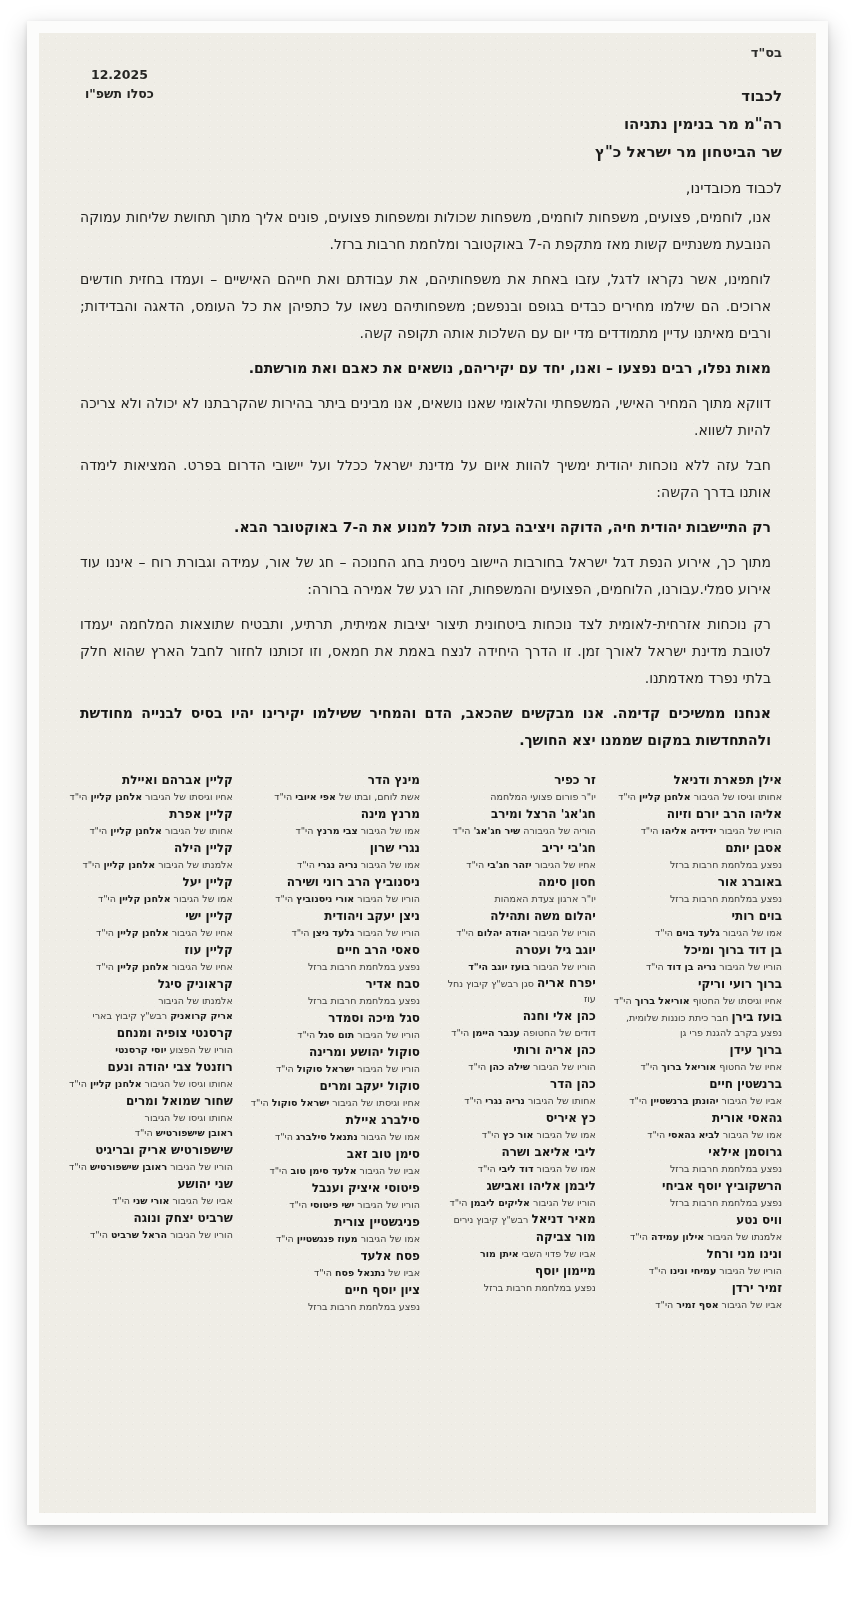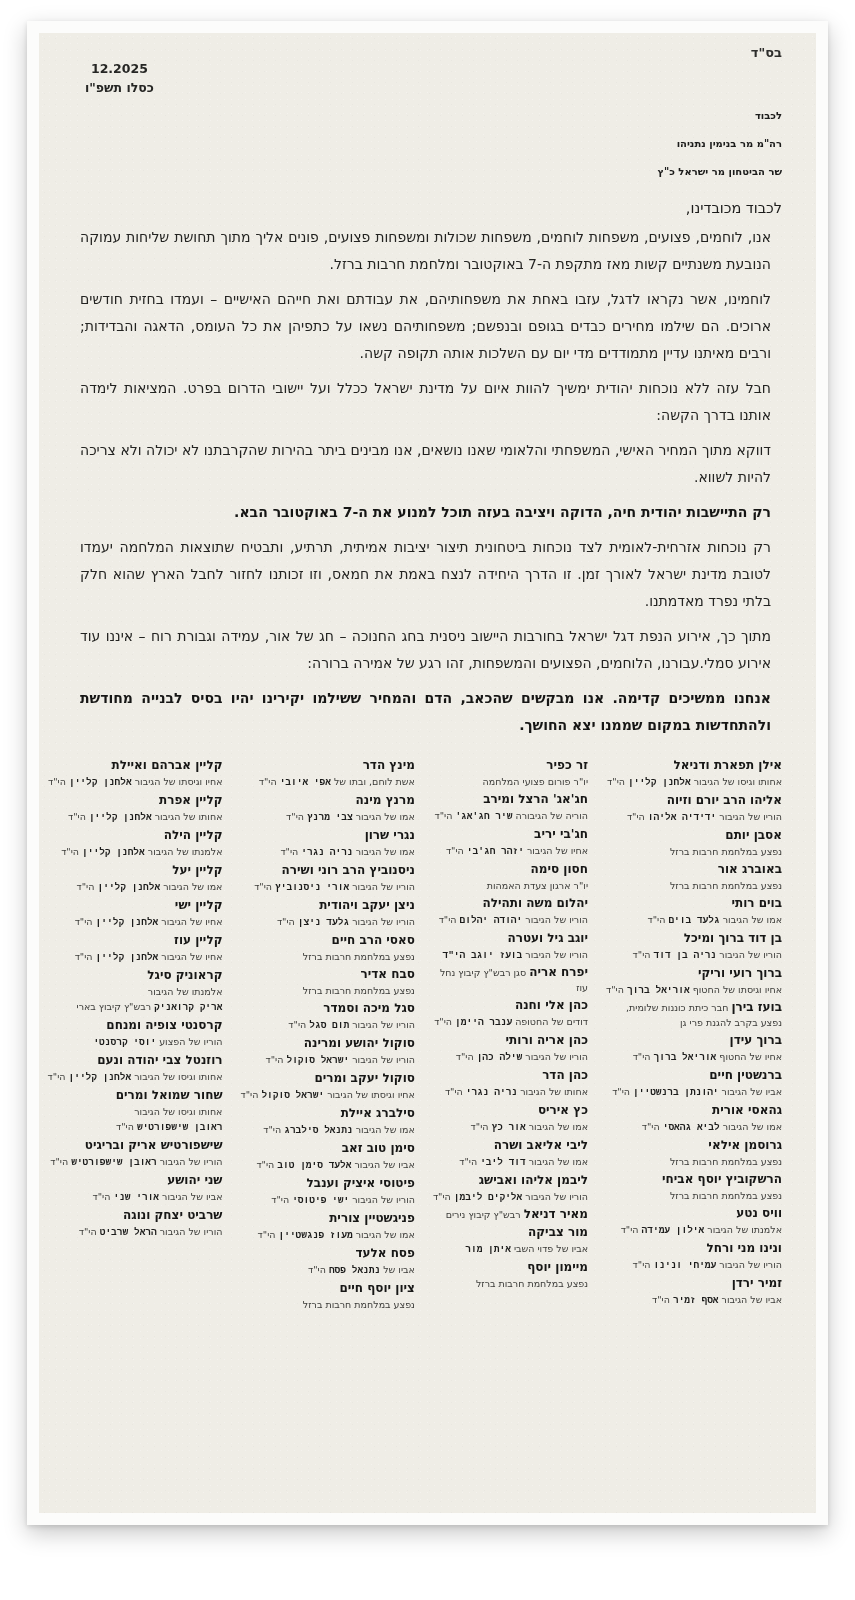--- a/index.html
+++ b/index.html
@@ -26,41 +26,41 @@
       radial-gradient(rgba(255,255,255,.30) 0.5px, transparent 0.6px),
       radial-gradient(rgba(0,0,0,.025) 0.5px, transparent 0.6px);
     background-size:7px 7px, 11px 11px;
     padding:12px 34px 18px 30px;
     color:#1c1c1b;
     min-height:1480px;
     box-sizing:border-box;
   }
   .bsd{ font-size:13px; font-weight:bold; color:#2e2e2c; }
   .date-block{
-    position:absolute; left:46px; top:26px;
+    position:absolute; left:46px; top:32px;
     text-align:center; font-size:12.5px; font-weight:bold;
     line-height:19px; color:#262624;
   }
-  .recipient{ margin-top:42px; font-size:10px; font-weight:bold; line-height:28px; }
+  .recipient{ margin-top:22px; font-size:15px; font-weight:bold; line-height:28px; }
   .subject{ margin-top:28px; font-size:22px; font-weight:bold; line-height:45px; color:#141413; }
   .salutation{ margin-top:14px; font-size:14.5px; font-weight:normal; }
   .paragraphs p{
     margin:8px 11px 0; font-size:14px; line-height:27px;
     text-align:justify; color:#232321;
   }
   .paragraphs p.bold{ font-weight:bold; color:#161615; }
   .closing{ margin-top:16px; text-align:center; font-size:15px; color:#232321; }
   .sig-grid{
     display:grid; grid-template-columns:repeat(4, 1fr);
     column-gap:18px; margin-top:18px;
   }
   .sig-entry{ margin-bottom:2px; }
   .sig-name{ font-weight:bold; font-size:12px; line-height:17px; white-space:nowrap; color:#171716; }
   .sig-line{ font-size:9.5px; line-height:15px; white-space:nowrap; color:#3b3b38; }
-  .sig-line .b{ font-weight:bold; color:#1c1c1b;font-family:Liberation Mono, monospace; }
+  .sig-line .b{ font-weight:bold; color:#1c1c1b; }
   .sig-inline{ margin:0; font-size:9.5px; line-height:15px; color:#3b3b38; }
   .sig-name-inline{ font-weight:bold; font-size:12px; color:#171716; }
 </style>
 </head>
 <body>
 
 <div class="paper">
   <div class="sheet">
 
     <div class="bsd">בס"ד</div>
@@ -75,25 +75,26 @@
       <div>רה"מ מר בנימין נתניהו</div>
       <div>שר הביטחון  מר ישראל כ"ץ</div>
     </div>
 
 
     <div class="salutation">לכבוד מכובדינו,</div>
 
     <div class="paragraphs" id="paragraphs">
         <p class="">אנו, לוחמים, פצועים, משפחות לוחמים, משפחות שכולות ומשפחות פצועים, פונים אליך מתוך תחושת שליחות עמוקה הנובעת משנתיים קשות מאז מתקפת ה-7 באוקטובר ומלחמת חרבות ברזל.</p>
         <p class="">לוחמינו, אשר נקראו לדגל, עזבו באחת את משפחותיהם, את עבודתם ואת חייהם האישיים – ועמדו בחזית חודשים ארוכים. הם שילמו מחירים כבדים בגופם ובנפשם; משפחותיהם נשאו על כתפיהן את כל העומס, הדאגה והבדידות; ורבים מאיתנו עדיין מתמודדים מדי יום עם השלכות אותה תקופה קשה.</p>
+        <p class="bold">מאות נפלו, רבים נפצעו – ואנו, יחד עם יקיריהם, נושאים את כאבם ואת מורשתם.</p>
+        <p class="">דווקא מתוך המחיר האישי, המשפחתי והלאומי שאנו נושאים, אנו מבינים ביתר בהירות שהקרבתנו לא יכולה ולא צריכה להיות לשווא.</p>
         <p class="">חבל עזה ללא נוכחות יהודית ימשיך להוות איום על מדינת ישראל ככלל ועל יישובי הדרום בפרט. המציאות לימדה אותנו בדרך הקשה:</p>
-        <p class="">דווקא מתוך המחיר האישי, המשפחתי והלאומי שאנו נושאים, אנו מבינים ביתר בהירות שהקרבתנו לא יכולה ולא צריכה להיות לשווא.</p>
         <p class="bold">רק התיישבות יהודית חיה, הדוקה ויציבה בעזה תוכל למנוע את ה-7 באוקטובר הבא.</p>
+        <p class="">מתוך כך, אירוע הנפת דגל ישראל בחורבות היישוב ניסנית בחג החנוכה – חג של אור, עמידה וגבורת רוח – איננו עוד אירוע סמלי.עבורנו, הלוחמים, הפצועים והמשפחות, זהו רגע של אמירה ברורה:</p>
         <p class="">רק נוכחות אזרחית-לאומית לצד נוכחות ביטחונית תיצור יציבות אמיתית, תרתיע, ותבטיח שתוצאות המלחמה יעמדו לטובת מדינת ישראל לאורך זמן. זו הדרך היחידה לנצח באמת את חמאס, וזו זכותנו לחזור לחבל הארץ שהוא חלק בלתי נפרד מאדמתנו.</p>
-        <p class="">מתוך כך, אירוע הנפת דגל ישראל בחורבות היישוב ניסנית בחג החנוכה – חג של אור, עמידה וגבורת רוח – איננו עוד אירוע סמלי.עבורנו, הלוחמים, הפצועים והמשפחות, זהו רגע של אמירה ברורה:</p>
         <p class="bold">אנחנו ממשיכים קדימה. אנו מבקשים שהכאב, הדם והמחיר ששילמו יקירינו יהיו בסיס לבנייה מחודשת ולהתחדשות במקום שממנו יצא החושך.</p>
       </div>
 
 
     <div class="sig-grid" id="sig-grid">
         <div class="sig-col">
           <div class="sig-entry">
             <div class="sig-name">אילן תפארת ודניאל</div>
             <div class="sig-line"><span>אחותו וגיסו של הגיבור </span><span class="b">אלחנן קליין</span><span> הי"ד</span></div>
           </div>

